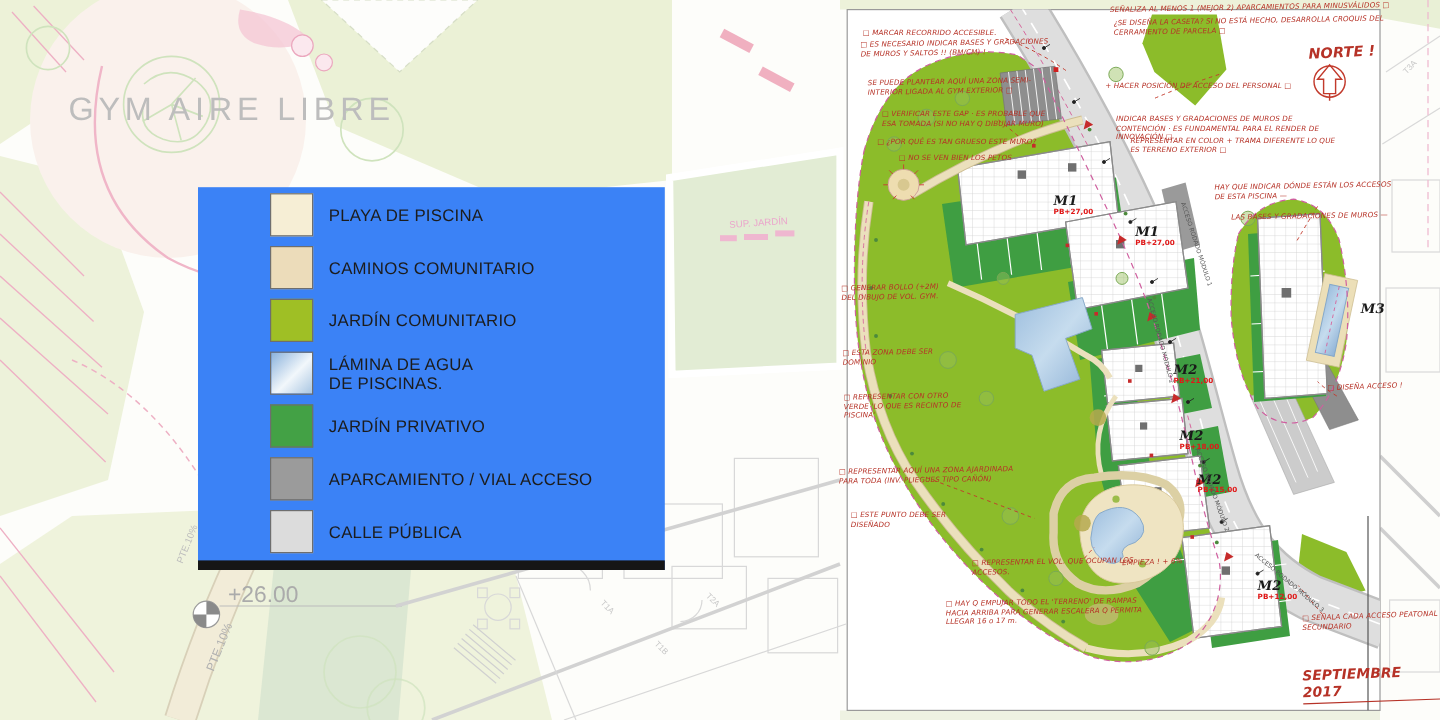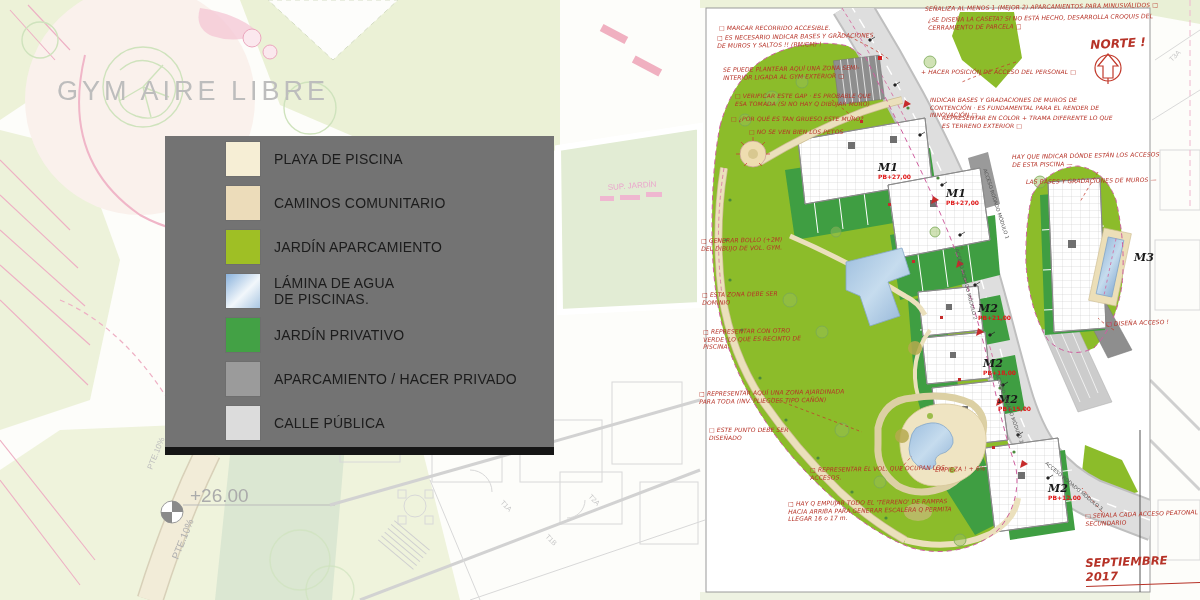--- a/index.html
+++ b/index.html
@@ -1,20 +1,20 @@
 <!DOCTYPE html>
 <html><head>
 <meta charset="utf-8">
 <style>
   html,body{margin:0;padding:0;}
   #stage{position:relative;width:1200px;height:600px;overflow:hidden;background:#fdfdfa;
          font-family:"Liberation Sans",sans-serif;}
   #bgsvg{position:absolute;left:0;top:0;}
   
-  .legend{position:absolute;left:165px;top:136px;width:389px;height:306px;background:#737373;
+  .legend{position:absolute;left:165px;top:156px;width:389px;height:306px;background:#3b82f6;
           border-bottom:8px solid #161616;padding-top:5px;box-sizing:content-box;}
   .lrow{display:flex;align-items:center;margin:0 0 8px 60px;height:36px;}
   .lsw{width:36px;height:36px;border:1px solid #6e6e6e;flex:0 0 auto;box-sizing:border-box;}
   .llab{margin-left:13px;font-size:14px;color:#1c1c1c;letter-spacing:.2px;line-height:1.15;width:250px;}
   .llab.narrow{width:135px;}
   
   .anno{position:absolute;font:italic 6px/1.25 "DejaVu Sans",sans-serif;color:#b63227;
         letter-spacing:.1px;transform-origin:0 0;}
   .anno.big{font-size:11.5px;border-bottom:1px solid #b63227;padding-bottom:1px;font-weight:bold;}
   .anno.norte{font-size:12px;font-weight:bold;}
@@ -382,33 +382,33 @@
   <div class="lrow">
     <div class="lsw" style="background: rgb(246, 238, 213);"></div>
     <div class="llab">PLAYA DE PISCINA</div>
   </div>
   <div class="lrow">
     <div class="lsw" style="background: rgb(236, 220, 186);"></div>
     <div class="llab">CAMINOS COMUNITARIO</div>
   </div>
   <div class="lrow">
     <div class="lsw" style="background: rgb(159, 191, 37);"></div>
-    <div class="llab">JARDÍN APARCAMIENTO</div>
+    <div class="llab">JARDÍN COMUNITARIO</div>
   </div>
   <div class="lrow">
     <div class="lsw" style="background: linear-gradient(135deg, rgb(138, 178, 220) 0%, rgb(242, 247, 251) 55%, rgb(169, 198, 226) 100%);"></div>
     <div class="llab narrow">LÁMINA DE AGUA DE PISCINAS.</div>
   </div>
   <div class="lrow">
     <div class="lsw" style="background: rgb(67, 161, 69);"></div>
     <div class="llab">JARDÍN PRIVATIVO</div>
   </div>
   <div class="lrow">
     <div class="lsw" style="background: rgb(155, 155, 155);"></div>
-    <div class="llab">APARCAMIENTO / HACER PRIVADO</div>
+    <div class="llab">APARCAMIENTO / VIAL ACCESO</div>
   </div>
   <div class="lrow">
     <div class="lsw" style="background: rgb(220, 220, 220);"></div>
     <div class="llab">CALLE PÚBLICA</div>
   </div>
 </div>
 
 <div class="bl" style="left:832px;top:162px">
   <span class="nm">M1</span>
   <span class="lv">PB+27,00</span>

